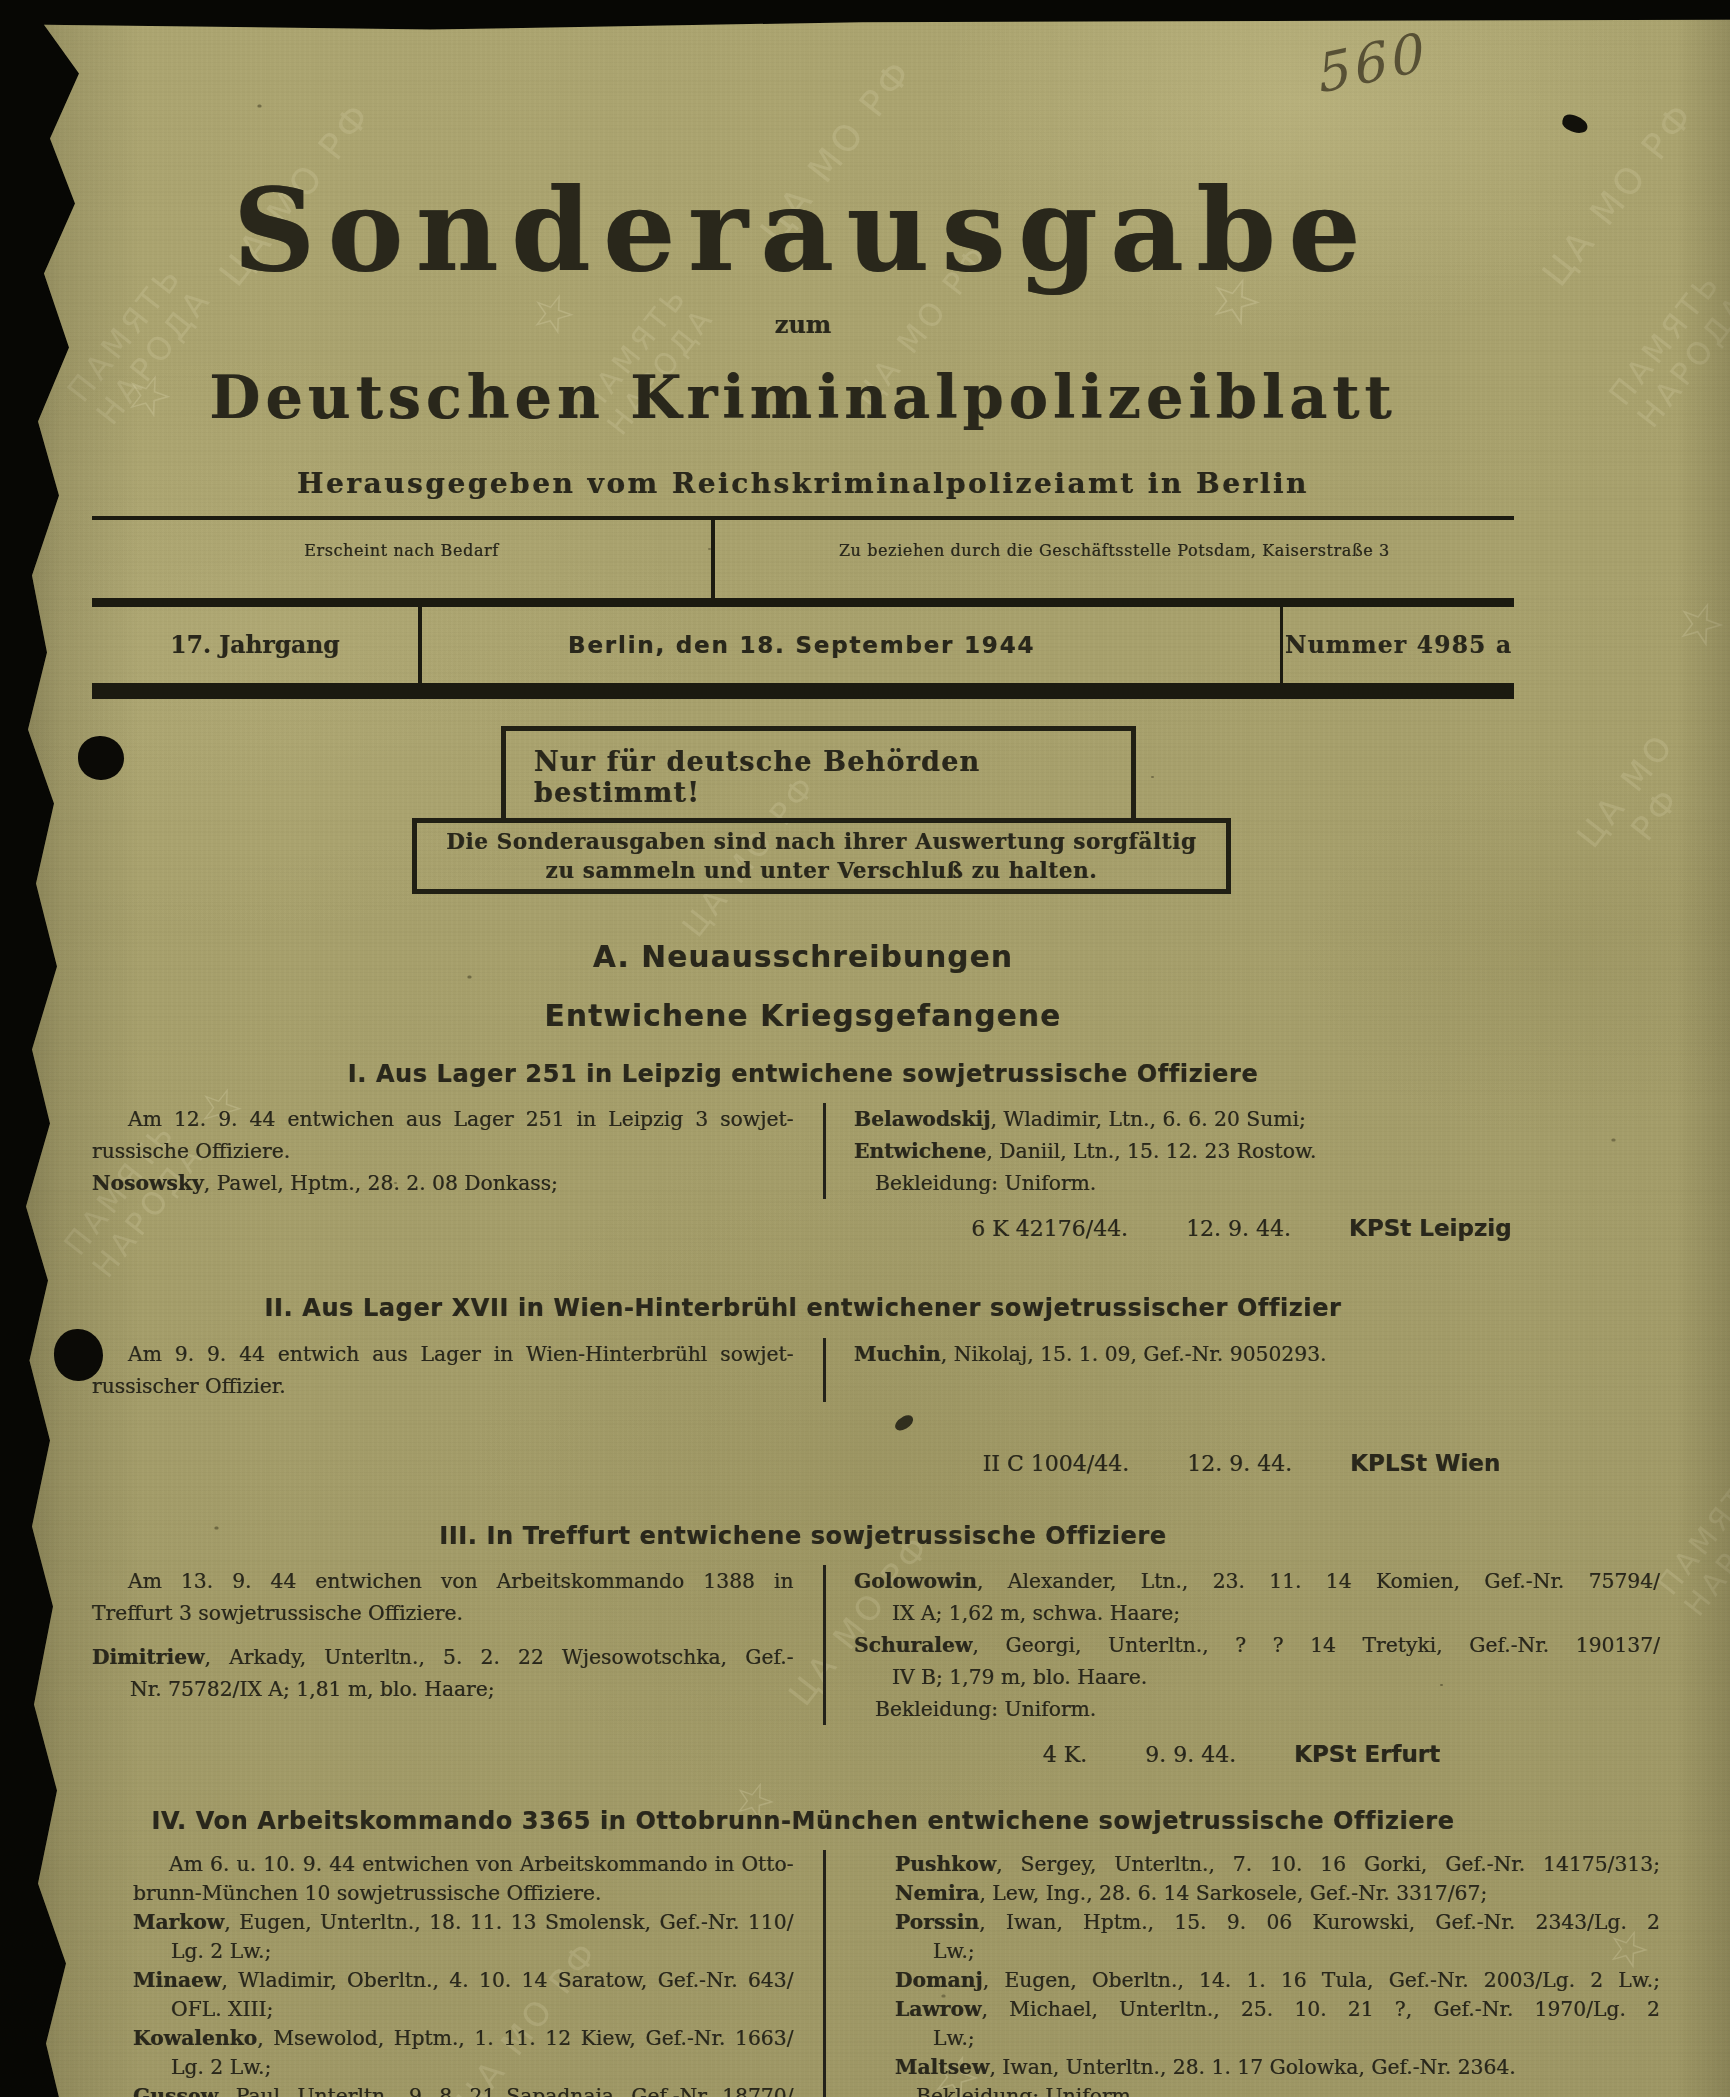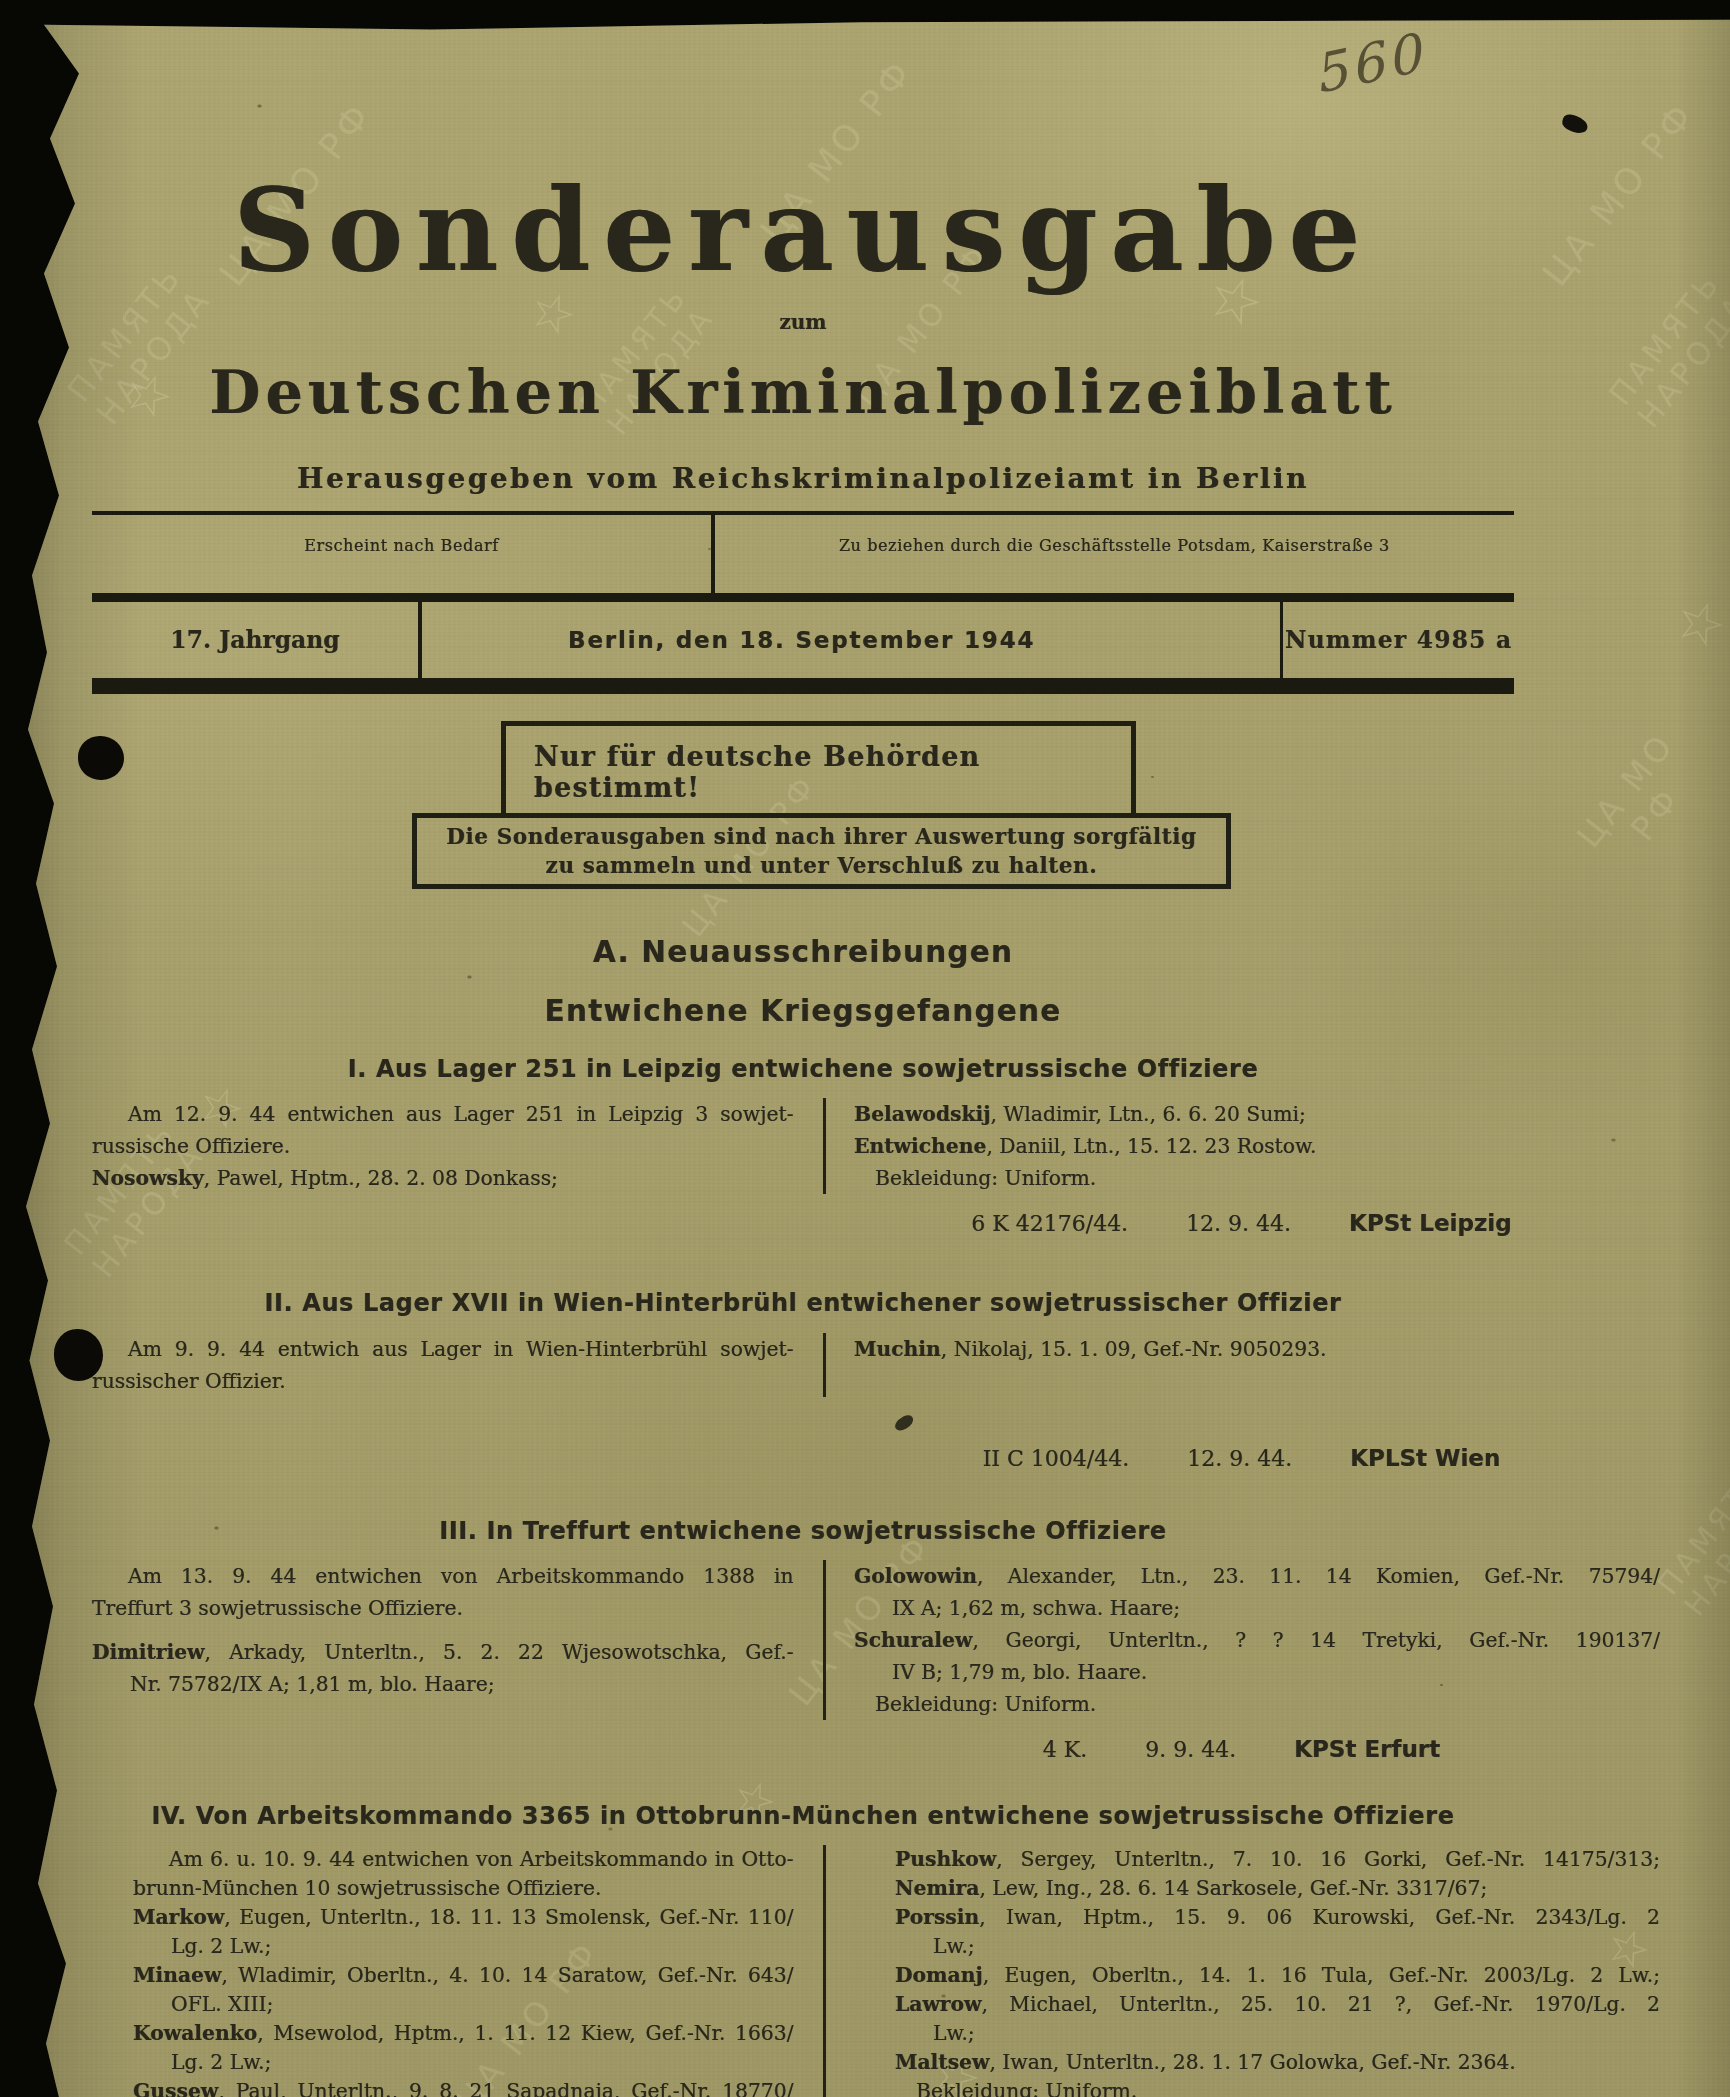--- a/index.html
+++ b/index.html
@@ -55,21 +55,21 @@
   .content{position:relative;padding:154px 71px 0 92px;color:#29271b;}
   .rough{text-shadow:0.4px 0.4px 0 rgba(41,39,27,.40), -0.4px -0.2px 0 rgba(41,39,27,.28);}
   .cw{width:1422px;} 
 
   .pencil{position:absolute;left:1317px;top:13.5px;
     font-size:53px;font-style:italic;letter-spacing:3.7px;color:rgba(74,67,43,.88);
     transform:rotate(-12deg) skewX(-6deg);font-family:"DejaVu Serif","Liberation Serif",serif;}
 
   h1.title{margin:0;text-align:center;font-size:114px;line-height:1;
     font-weight:700;letter-spacing:12.3px;}
-  .zum{margin-top:23.4px;text-align:center;font-size:20px;font-weight:700;}
+  .zum{margin-top:23.4px;text-align:center;font-size:24px;font-weight:700;}
   h2.subtitle{margin:28px 0 0 0;text-align:center;font-size:59px;line-height:1.05;
     font-weight:700;letter-spacing:4.9px;}
   .publisher{margin-top:38px;text-align:center;font-size:28px;font-weight:700;letter-spacing:2.5px;}
 
   .rule{background:#1b1a10;}
   .rule.thin{height:4.3px;margin-top:16px;}
   .rule.mid{height:8.6px;}
   .rule.thick{height:16.6px;}
 
   .mrow1{display:grid;grid-template-columns:619px 3.7px 1fr;align-items:stretch;}

